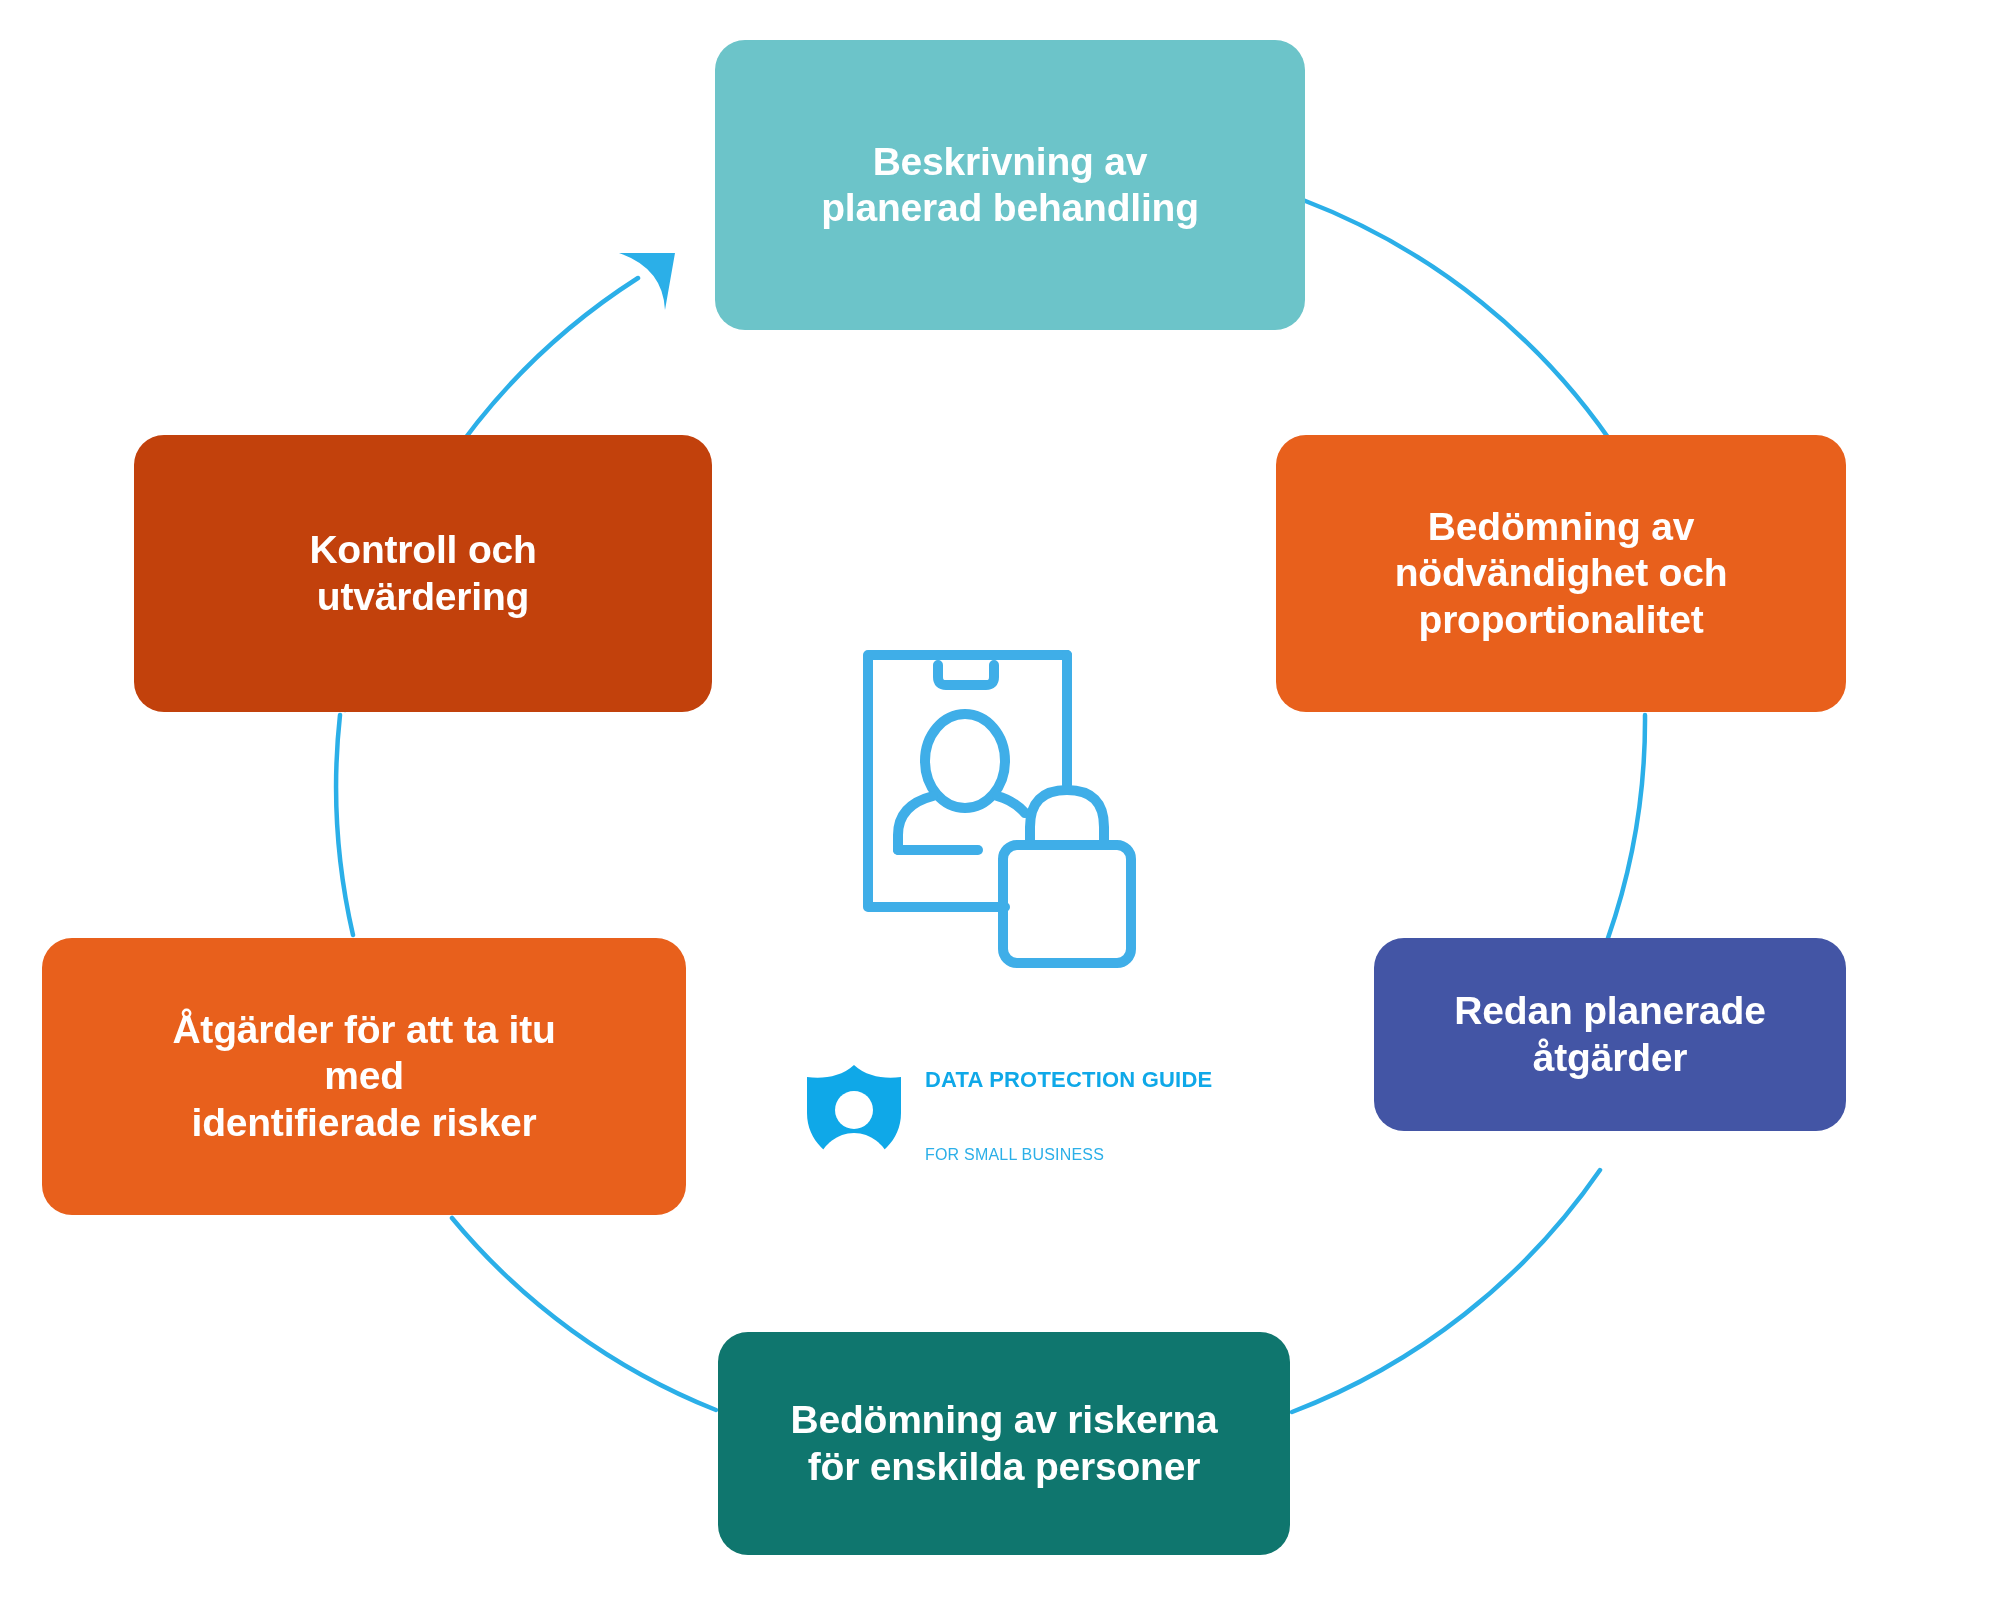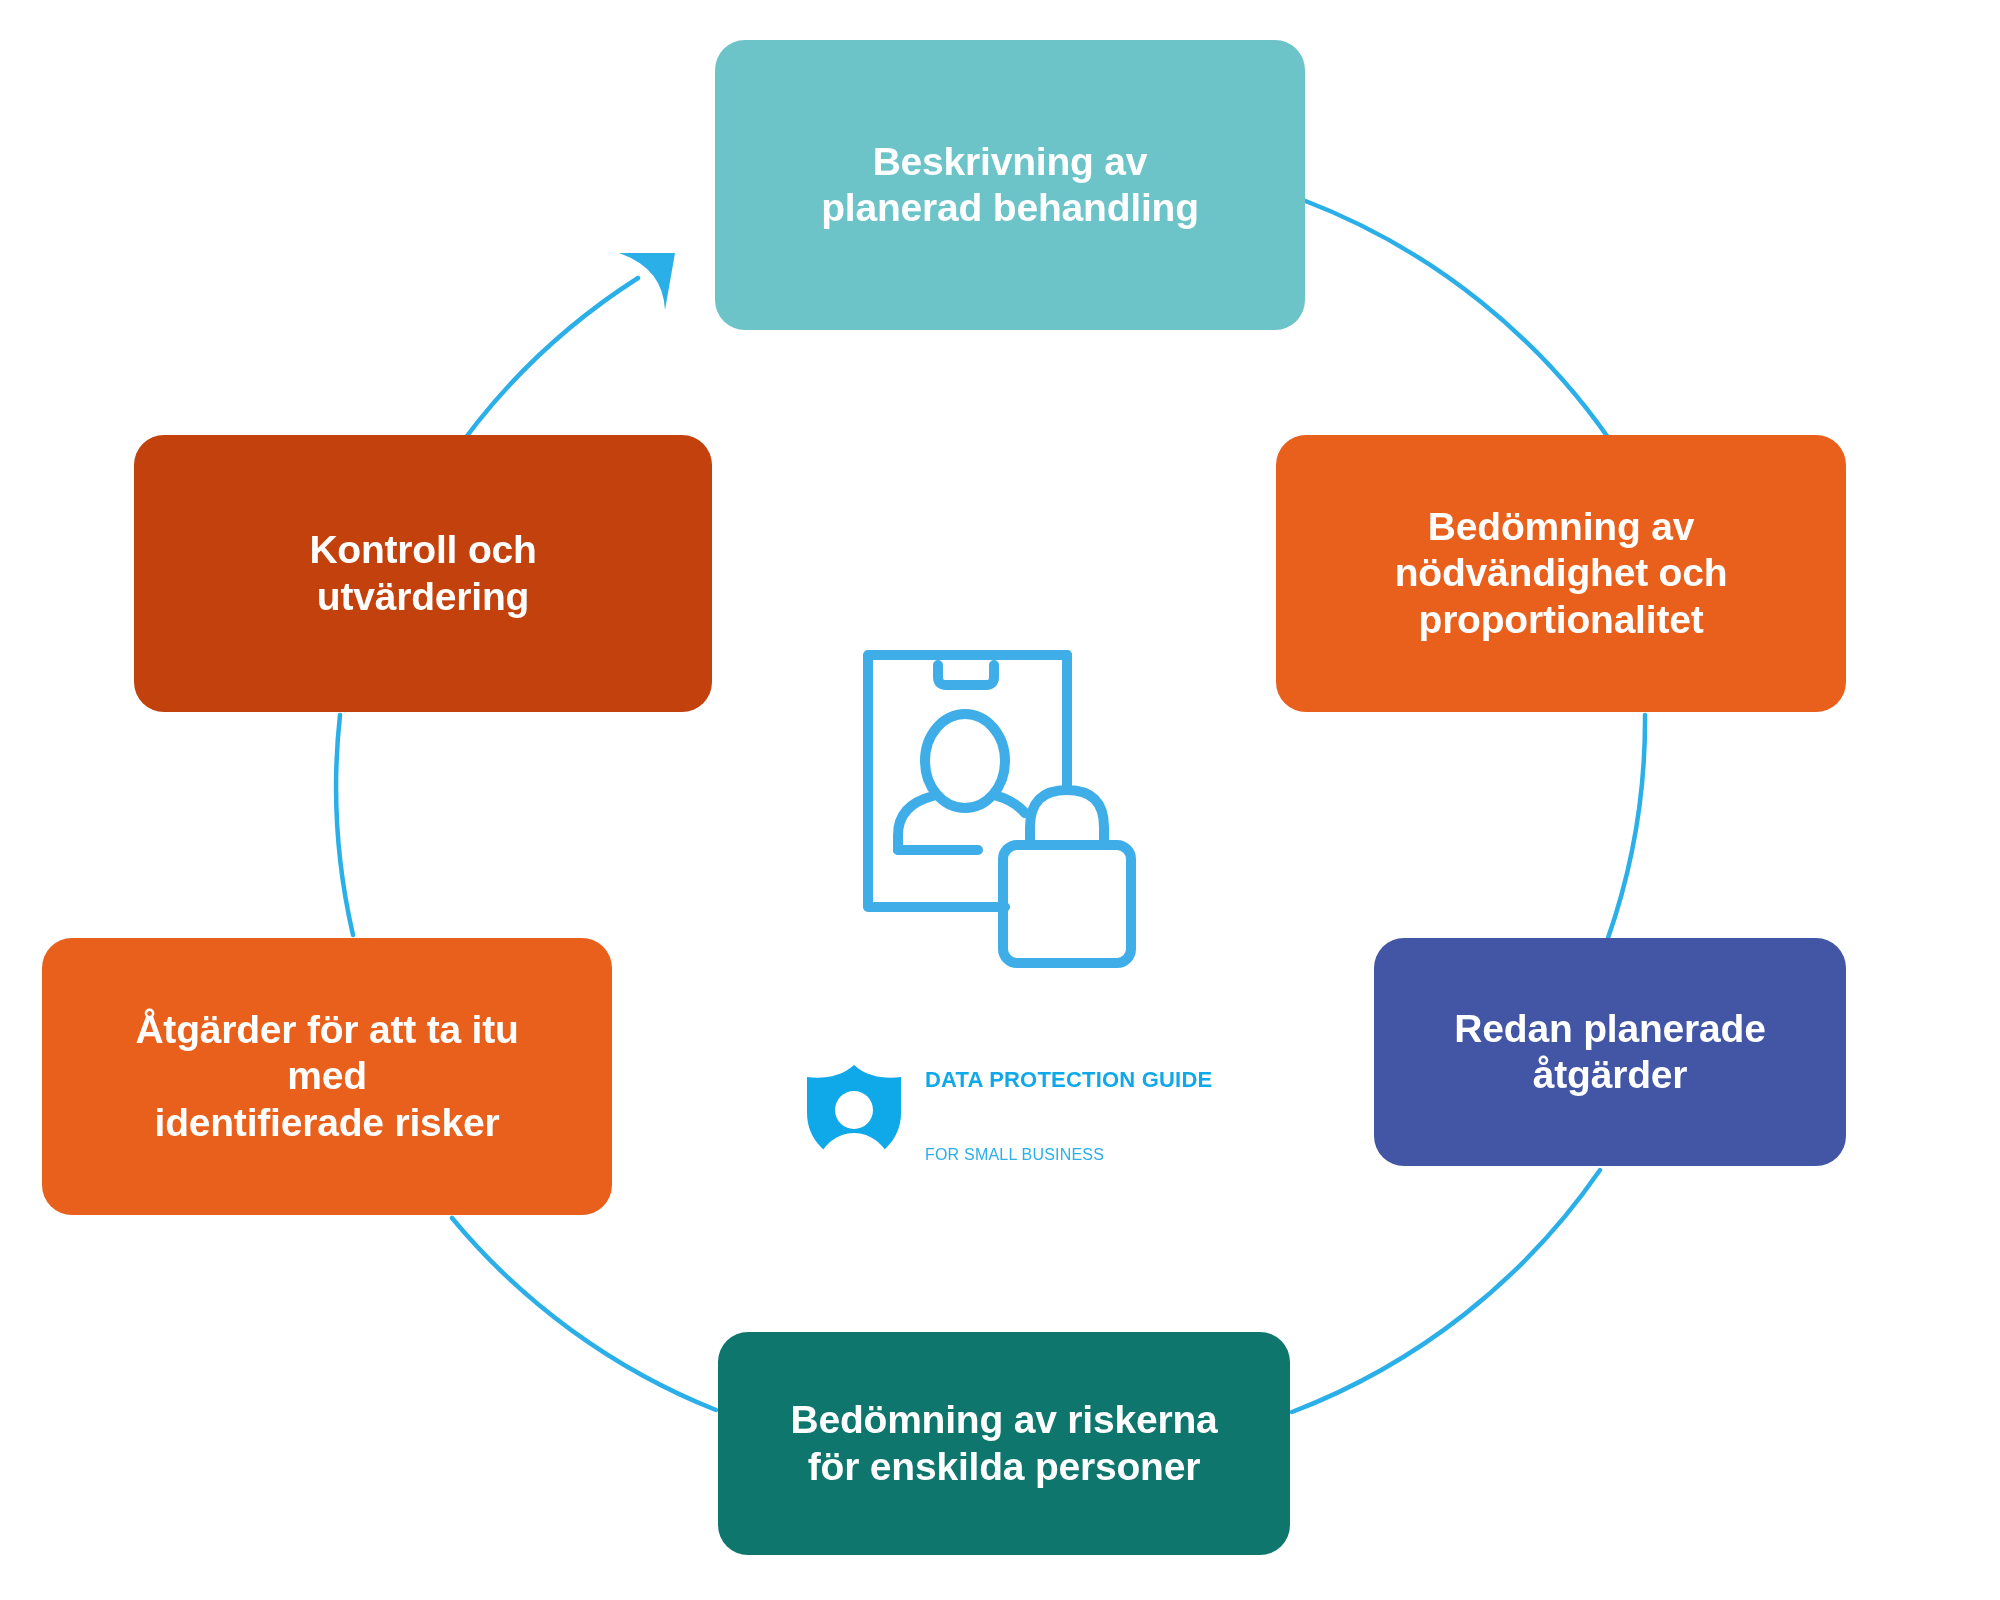--- a/index.html
+++ b/index.html
@@ -41,23 +41,23 @@
     font-weight: bold;
     font-size: 38px;
     line-height: 1.18;
     letter-spacing: -0.2px;
     white-space: pre-line;
     padding: 0 26px;
   }
   
   #node-top      { left: 715px;  top: 40px;   width: 590px; height: 290px; background: #6CC4C9; }
   #node-right-1  { left: 1276px; top: 435px;  width: 570px; height: 277px; background: #E8601C; }
-  #node-right-2  { left: 1374px; top: 938px;  width: 472px; height: 228px; background: #4355A5; }
+  #node-right-2  { left: 1374px; top: 938px;  width: 472px; height: 193px; background: #4355A5; }
   #node-bottom   { left: 718px;  top: 1332px; width: 572px; height: 223px; background: #0f766e; }
-  #node-left-2   { left: 42px;   top: 938px;  width: 570px; height: 277px; background: #E8601C; }
+  #node-left-2   { left: 42px;   top: 938px;  width: 644px; height: 277px; background: #E8601C; }
   #node-left-1   { left: 134px;  top: 435px;  width: 578px; height: 277px; background: #c2410c; }
 
   #node-top .node-label      { font-size: 39px; }
   #node-right-1 .node-label  { font-size: 39px; }
   #node-right-2 .node-label  { font-size: 39px; }
   #node-bottom .node-label   { font-size: 39px; }
   #node-left-2 .node-label   { font-size: 39px; }
   #node-left-1 .node-label   { font-size: 39px; }
 
   

